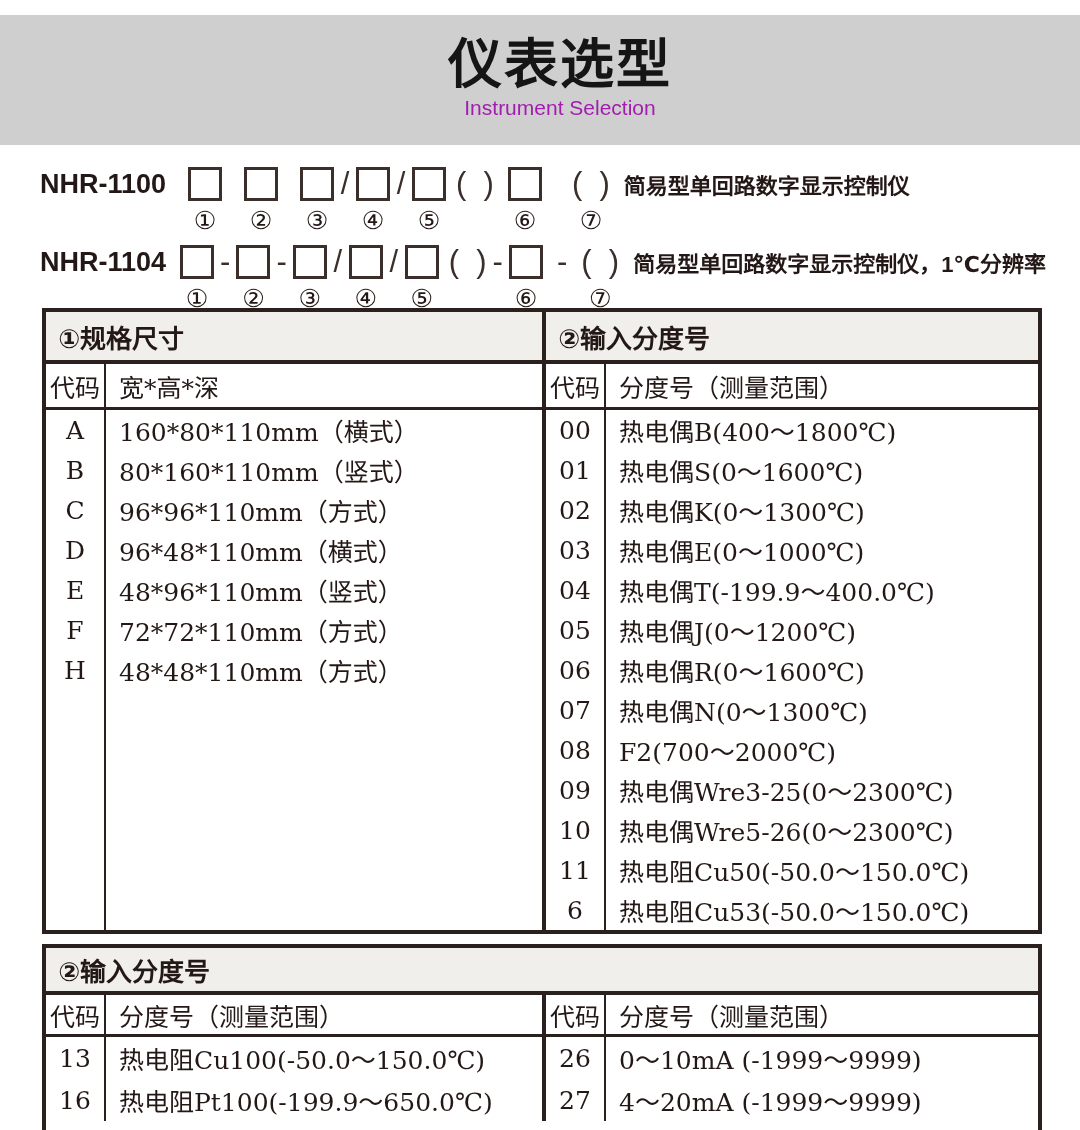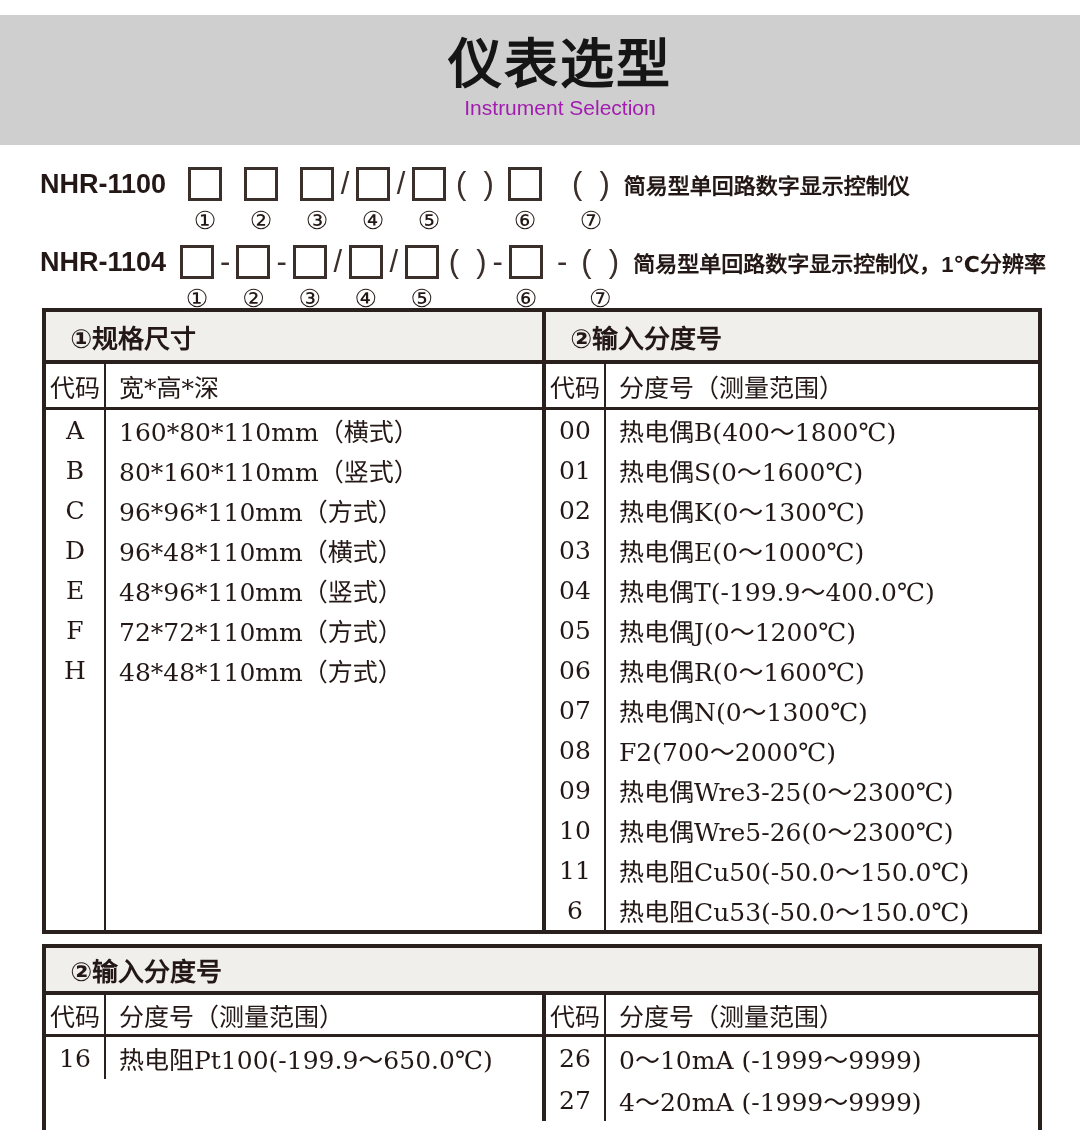--- a/index.html
+++ b/index.html
@@ -61,21 +61,21 @@
     position: absolute; left: 42px; top: 308px; width: 1000px;
     border: 4px solid #2a211e;
     display: grid; grid-template-columns: 496px 1fr;
     background: #fff;
   }
   .half-right { border-left: 4px solid #2a211e; }
   .sec-cell {
     height: 52px; background: #f0efec;
     border-bottom: 4px solid #2a211e;
     display: flex; align-items: center;
-    padding-left: 24px;
+    padding-left: 12px;
     font-size: 26px; font-weight: 700;
   }
   .hdr-row { display: flex; height: 46px; border-bottom: 3px solid #2a211e; }
   .brow { display: flex; height: 40px; }
   .brow2 { display: flex; height: 42px; }
   .brow-fill { display: flex; flex: 1; }
   .bcode {
     width: 60px; flex: 0 0 60px;
     border-right: 2px solid #2a211e;
     display: flex; align-items: center; justify-content: center;
@@ -362,20 +362,24 @@
     <div class="sec-cell">②输入分度号</div>
     <div class="tbl2-split">
 
       <div class="half-left">
         <div class="hdr-row serif">
           <span class="bcode">代码</span>
           <span class="bval">分度号（测量范围）</span>
         </div>
         <div class="serif">
           <div class="brow2">
+            <span class="bcode">13</span>
+            <span class="bval">热电阻Cu100(-50.0～150.0℃)</span>
+          </div>
+          <div class="brow2">
             <span class="bcode">16</span>
             <span class="bval">热电阻Pt100(-199.9～650.0℃)</span>
           </div>
         </div>
       </div>
 
       <div class="half-right">
         <div class="hdr-row serif">
           <span class="bcode">代码</span>
           <span class="bval">分度号（测量范围）</span>

